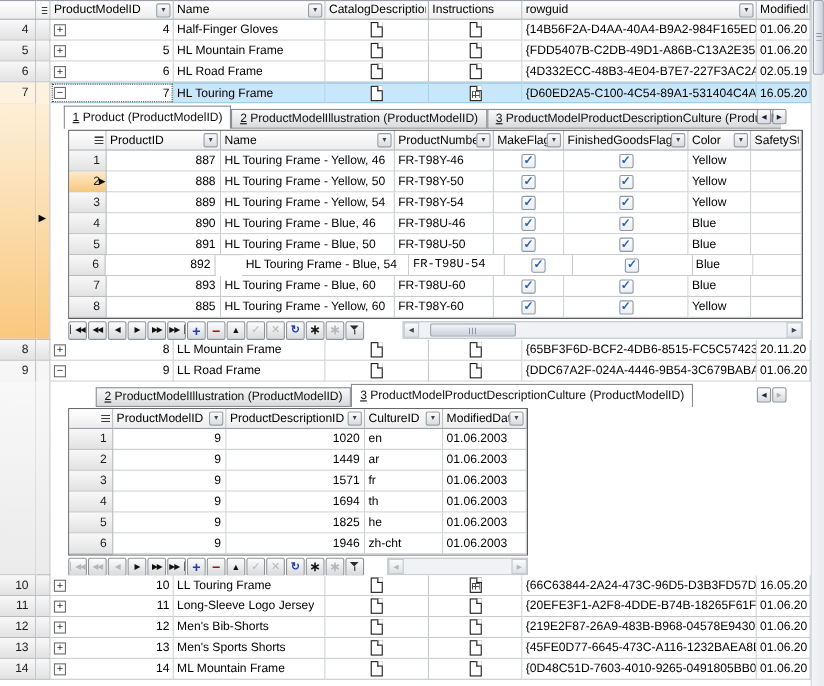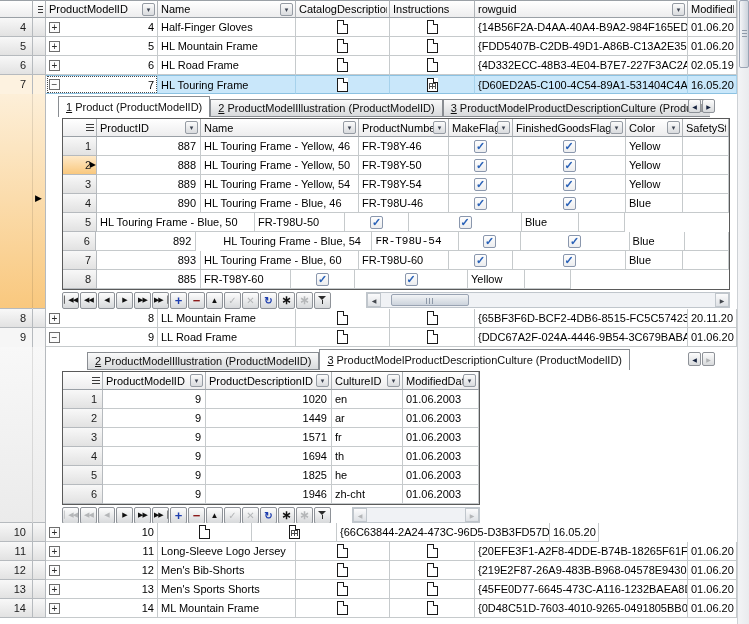--- a/index.html
+++ b/index.html
@@ -282,20 +282,21 @@
               <span class="cb">✓</span>
             </div>
             <div class="dcell c" style="width: 113px;">
               <span class="cb">✓</span>
             </div>
             <div class="dcell " style="width: 57px;">Blue</div>
             <div class="dcell " style="width: 46px;"></div>
           </div>
           <div class="drow">
             <div class="dind" style="width: 34px;">5</div>
+            <div class="dcell r" style="width: 104px;">891</div>
             <div class="dcell " style="width: 158px;">HL Touring Frame - Blue, 50</div>
             <div class="dcell " style="width: 90px;">FR-T98U-50</div>
             <div class="dcell c" style="width: 64px;">
               <span class="cb">✓</span>
             </div>
             <div class="dcell c" style="width: 113px;">
               <span class="cb">✓</span>
             </div>
             <div class="dcell " style="width: 57px;">Blue</div>
             <div class="dcell " style="width: 46px;"></div>
@@ -324,20 +325,21 @@
             </div>
             <div class="dcell c" style="width: 113px;">
               <span class="cb">✓</span>
             </div>
             <div class="dcell " style="width: 57px;">Blue</div>
             <div class="dcell " style="width: 46px;"></div>
           </div>
           <div class="drow">
             <div class="dind" style="width: 34px;">8</div>
             <div class="dcell r" style="width: 104px;">885</div>
+            <div class="dcell " style="width: 158px;">HL Touring Frame - Yellow, 60</div>
             <div class="dcell " style="width: 90px;">FR-T98Y-60</div>
             <div class="dcell c" style="width: 64px;">
               <span class="cb">✓</span>
             </div>
             <div class="dcell c" style="width: 113px;">
               <span class="cb">✓</span>
             </div>
             <div class="dcell " style="width: 57px;">Yellow</div>
             <div class="dcell " style="width: 46px;"></div>
           </div>
@@ -510,20 +512,21 @@
         </div>
       </div>
     </div>
     <div class="mrow">
       <div class="icell w-ind">10</div>
       <div class="icell w-ind2"></div>
       <div class="mcell idcell" style="width: 112px;">
         <span class="expandbtn">+</span>
         <span class="idval">10</span>
       </div>
+      <div class="mcell" style="width: 138px;">LL Touring Frame</div>
       <div class="mcell cell-icon" style="width: 94px;">
         <span class="doc"></span>
       </div>
       <div class="mcell cell-icon" style="width: 85px;">
         <span class="doc gridty"></span>
       </div>
       <div class="mcell" style="width: 213px;">{66C63844-2A24-473C-96D5-D3B3FD57D834}</div>
       <div class="mcell" style="width: 49px;">16.05.20</div>
     </div>
     <div class="mrow">

